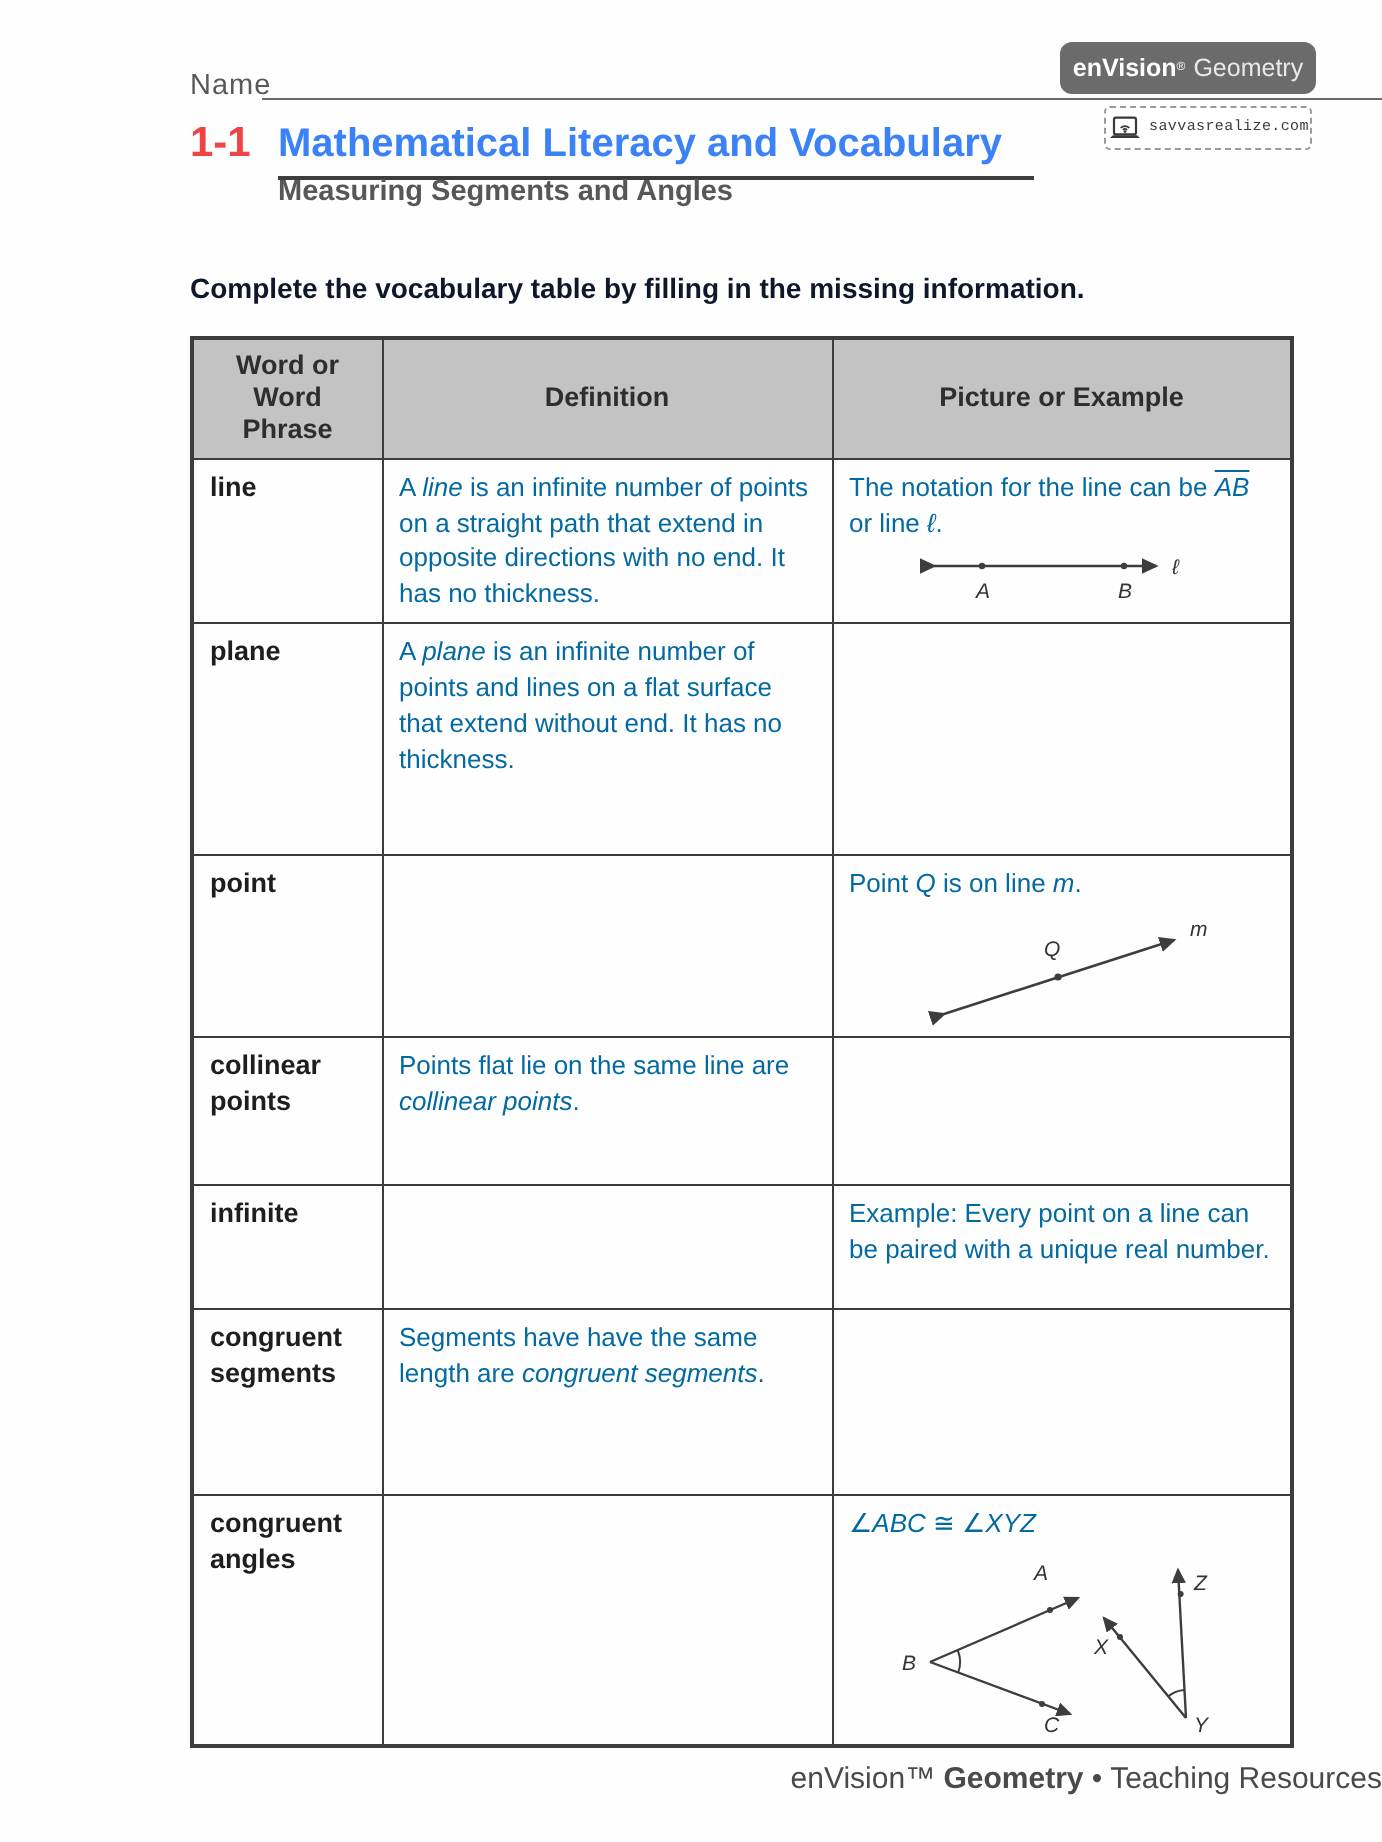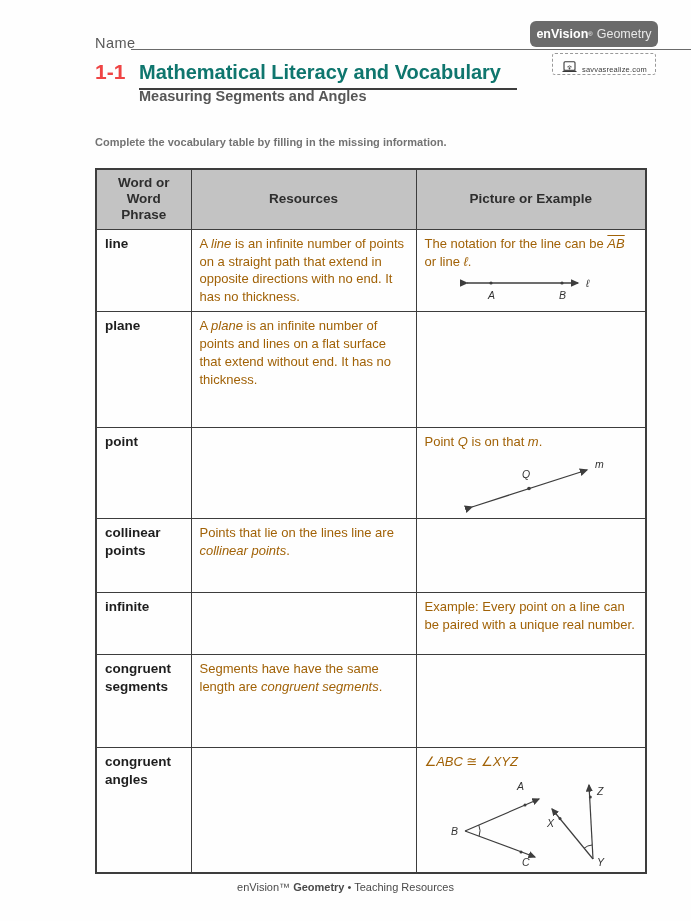--- a/index.html
+++ b/index.html
@@ -12,46 +12,46 @@
   .name-line{position:absolute;left:131px;top:49px;width:560px;height:0;border-top:1.6px solid #6a6a6a;}
   .badge{
     position:absolute;left:530px;top:21px;width:128px;height:26px;background:#6b6b6b;border-radius:6px;
     display:flex;align-items:center;justify-content:center;color:#fff;font-size:12.5px;white-space:nowrap;
   }
   .badge .brand{font-weight:bold;}
   .badge .reg{font-size:6px;vertical-align:super;margin:0 1px 0 0;}
   .badge .product{color:#e9e9e9;font-weight:normal;margin-left:3px;}
   .realize-box{
     position:absolute;left:552px;top:53px;width:102px;height:20px;background:#fff;
-    border:1px dashed #9a9a9a;border-radius:3px;display:flex;align-items:flex-end;justify-content:center;gap:4px;
+    border:1px dashed #9a9a9a;border-radius:3px;display:flex;align-items:center;justify-content:center;gap:4px;font-family:Liberation Mono, monospace;
   }
   .realize-box .url{font-size:7.5px;color:#3c3c3c;letter-spacing:.2px;}
   .lesson-number{position:absolute;left:95px;top:60px;font-size:21px;font-weight:bold;color:#ef4444;}
-  .page-title{position:absolute;left:139px;top:61px;font-size:20px;font-weight:bold;color:#0f766e;white-space:nowrap;}
+  .page-title{position:absolute;left:139px;top:61px;font-size:20px;font-weight:bold;color:#3b82f6;white-space:nowrap;}
   .title-underline{position:absolute;left:139px;top:88px;width:378px;height:2.4px;background:#3d3d3d;}
   .page-subtitle{position:absolute;left:139px;top:88px;font-size:14.5px;font-weight:bold;color:#575757;}
-  .instruction{position:absolute;left:95px;top:136px;font-size:11px;font-weight:bold;color:#737373;}
+  .instruction{position:absolute;left:95px;top:136px;font-size:14px;font-weight:bold;color:#0f172a;}
   
   table.vocab{
     position:absolute;left:95px;top:168px;width:550px;border-collapse:collapse;table-layout:fixed;
     border:2px solid #3d3d3d;
   }
   table.vocab th,table.vocab td{border:1.5px solid #3d3d3d;vertical-align:top;padding:5px 8px;}
   table.vocab th{
     background:#c3c3c3;color:#2e2e2e;font-size:13.5px;font-weight:bold;text-align:center;vertical-align:middle;line-height:1.2;
   }
   td.word{font-weight:bold;font-size:13.5px;color:#1e1e1e;line-height:1.3;padding-top:7px;}
-  td.def,td.pic{font-size:13px;color:#a16207;line-height:1.38;padding-top:7px;}
+  td.def,td.pic{font-size:13px;color:#0369a1;line-height:1.38;padding-top:7px;}
   .seg-i{font-style:italic;}
   .seg-ov{font-style:italic;text-decoration:overline;}
   .seg-b{font-weight:bold;}
   .diagram{display:block;margin-top:4px;}
   .dlabel{font-size:10.5px;font-style:italic;fill:#333;}
   
-  .footer{position:absolute;left:0;top:881px;width:100%;text-align:center;font-size:11px;color:#4a4a4a;}
+  .footer{position:absolute;left:0;top:881px;width:100%;text-align:right;font-size:15px;color:#4a4a4a;}
 </style>
 </head>
 <body>
 
 <div id="page">
 
   <span class="name-label">Name</span>
   <div class="name-line"></div>
 
   <div class="badge">
@@ -80,21 +80,21 @@
 
   <table class="vocab">
     <colgroup>
         <col style="width:95px">
         <col style="width:225px">
         <col style="width:230px">
       </colgroup>
     <tbody>
         <tr style="height:45px">
       <th>Word or Word Phrase</th>
-      <th>Resources</th>
+      <th>Definition</th>
       <th>Picture or Example</th>
     </tr>
 
     <tr style="height:79px">
       <td class="word">line</td>
       <td class="def"><span>A </span><span class="seg-i">line</span><span> is an infinite number of points on a straight path that extend in opposite directions with no end. It has no thickness.</span></td>
       <td class="pic">
         <span><span>The notation for the line can be </span><span class="seg-ov">AB</span><span> or line </span><span class="seg-i">ℓ</span><span>.</span></span>
         <svg class="diagram" width="214" height="28" viewBox="0 0 214 28">
           <defs>
@@ -115,38 +115,38 @@
     <tr style="height:116px">
       <td class="word">plane</td>
       <td class="def"><span>A </span><span class="seg-i">plane</span><span> is an infinite number of points and lines on a flat surface that extend without end. It has no thickness.</span></td>
       <td class="pic"></td>
     </tr>
 
     <tr style="height:89px">
       <td class="word">point</td>
       <td class="def"></td>
       <td class="pic">
-        <span><span>Point </span><span class="seg-i">Q</span><span> is on that </span><span class="seg-i">m</span><span>.</span></span>
+        <span><span>Point </span><span class="seg-i">Q</span><span> is on line </span><span class="seg-i">m</span><span>.</span></span>
         <svg class="diagram" width="214" height="58" viewBox="0 0 214 58">
           <defs>
             <marker id="arr-pt" markerWidth="7" markerHeight="6" refX="5.5" refY="3" orient="auto">
               <path d="M0,0 L6.5,3 L0,6 Z" fill="#3d3d3d"></path>
             </marker>
           </defs>
           <line x1="47" y1="52" x2="162" y2="15" stroke="#3d3d3d" stroke-width="1.3" marker-start="url(#arr-pt)" marker-end="url(#arr-pt)"></line>
           <circle cx="104" cy="33.5" r="1.8" fill="#3d3d3d"></circle>
           <text class="dlabel" x="97" y="23">Q</text>
           <text class="dlabel" x="170" y="13">m</text>
         </svg>
       </td>
     </tr>
 
     <tr style="height:74px">
       <td class="word">collinear points</td>
-      <td class="def"><span>Points that lie on the lines line are </span><span class="seg-i">collinear points</span><span>.</span></td>
+      <td class="def"><span>Points flat lie on the same line are </span><span class="seg-i">collinear points</span><span>.</span></td>
       <td class="pic"></td>
     </tr>
 
     <tr style="height:62px">
       <td class="word">infinite</td>
       <td class="def"></td>
       <td class="pic"><span>Example: Every point on a line can be paired with a unique real number.</span></td>
     </tr>
 
     <tr style="height:93px">

